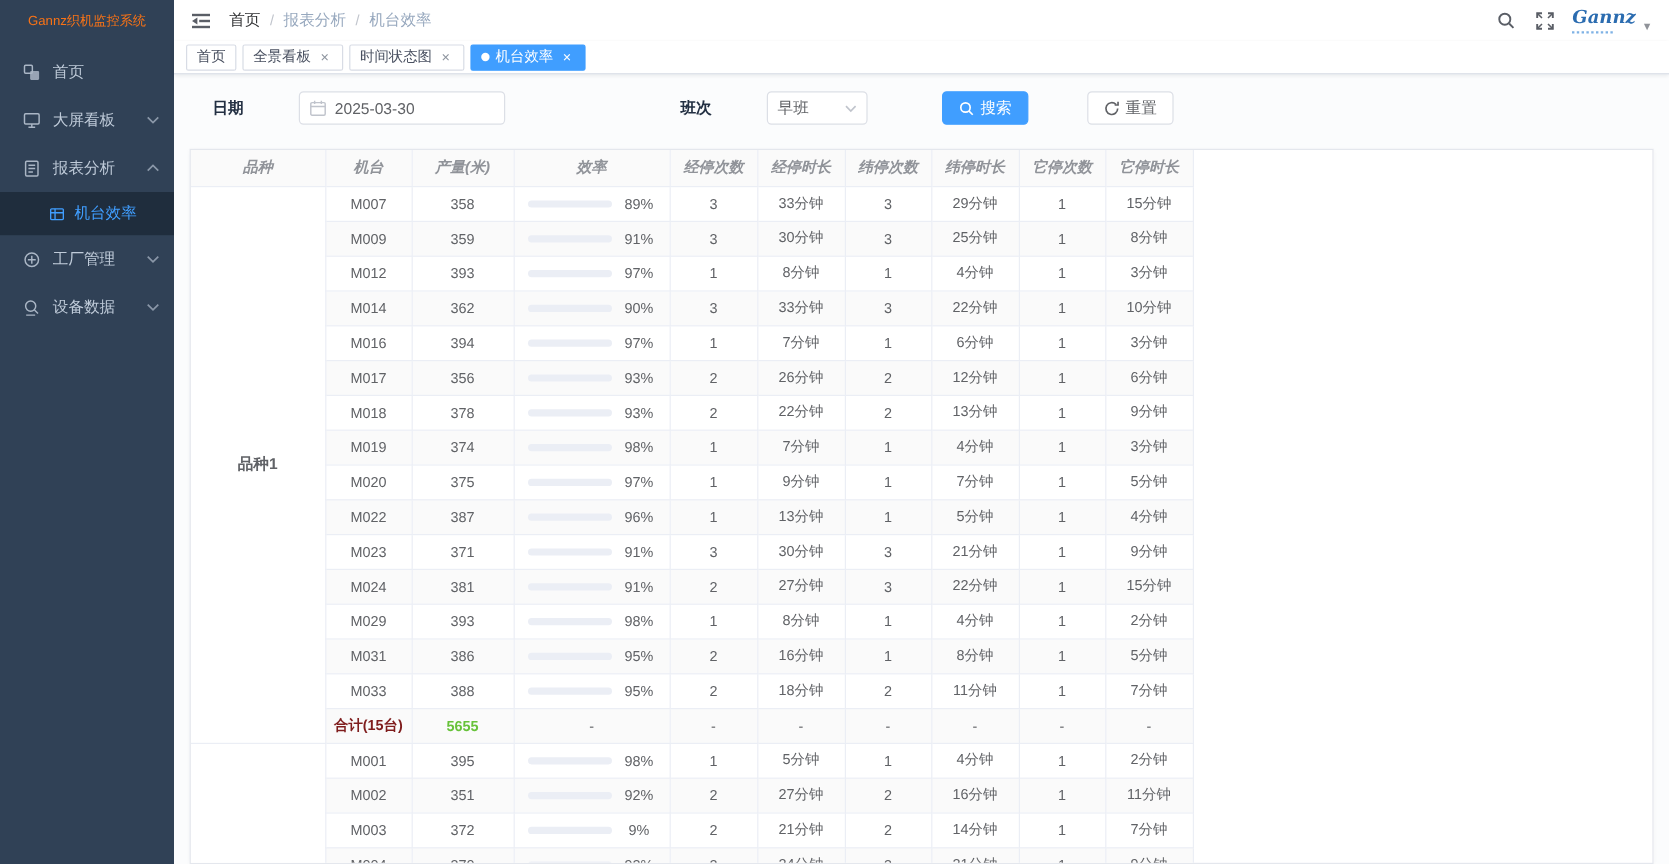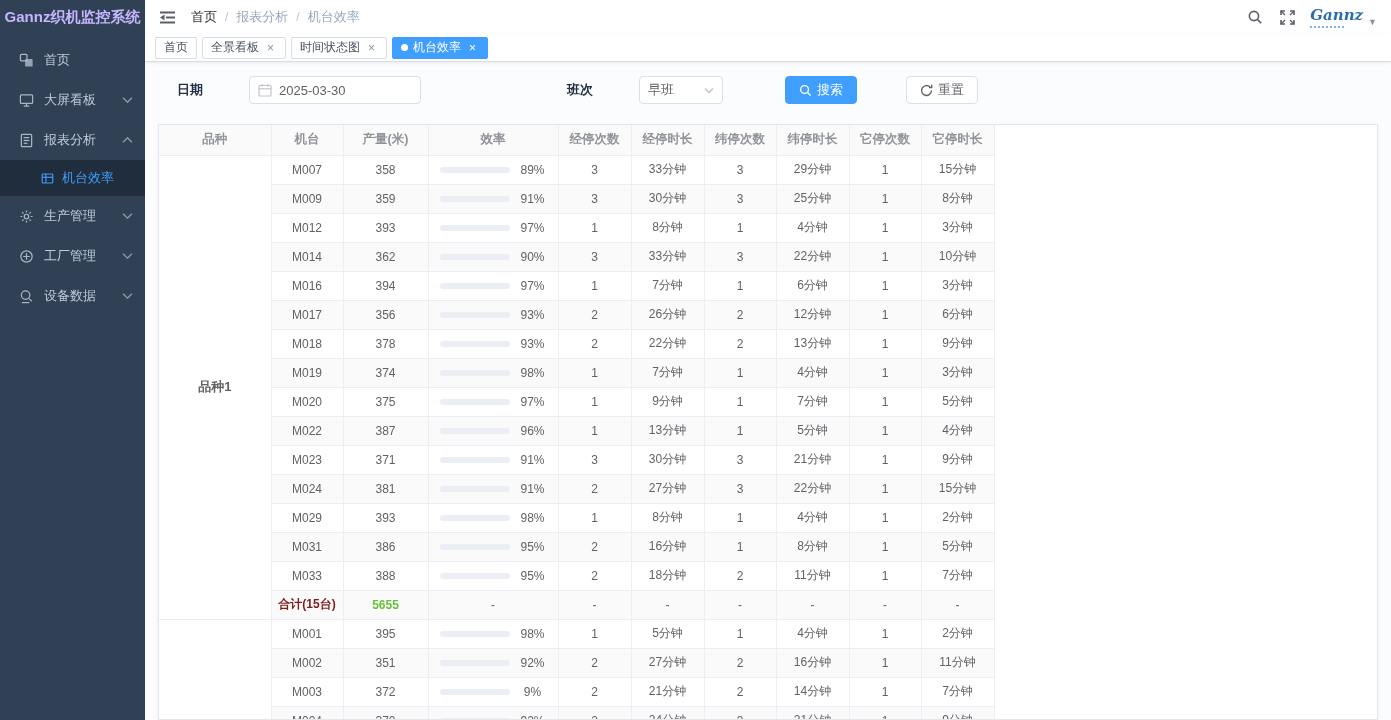--- a/index.html
+++ b/index.html
@@ -1,21 +1,21 @@
 <!DOCTYPE html>
 <html><head>
 <meta charset="utf-8">
 <style>
   * { margin:0; padding:0; box-sizing:border-box; }
   html,body { width:1391px; height:720px; overflow:hidden; font-family:"Liberation Sans","DejaVu Sans",sans-serif; background:#fbfcfd; }
   .app { display:flex; width:1391px; height:720px; }
 
   
   .sidebar { width:145px; background:#304156; flex-shrink:0; display:flex; flex-direction:column; }
-  .logo { height:34px; display:flex; align-items:center; justify-content:center; color:#c4b5fd; font-size:15px; font-weight:bold; white-space:nowrap; }
+  .logo { height:34px; display:flex; align-items:center; justify-content:center; color:#f97316; font-size:11px; font-weight:normal; white-space:nowrap; }
   .menu { padding-top:6px; }
   .menu-item { height:40px; display:flex; align-items:center; padding:0 12px 0 18px; color:#bfcbd9; font-size:13px; cursor:pointer; }
   .menu-item .mi-icon { width:16px; height:16px; margin-right:10px; display:flex; align-items:center; justify-content:center; color:#aab6c5; }
   .menu-item .mi-label { flex:1; }
   .menu-item .mi-caret { color:#8a97a8; display:flex; }
   .submenu-item { height:36px; display:flex; align-items:center; padding:0 12px 0 40px; font-size:13px; background:#1f2d3d; color:#409eff; cursor:pointer; }
   .submenu-item .mi-icon { width:14px; height:14px; margin-right:8px; display:flex; align-items:center; justify-content:center; color:#409eff; }
 
   
   .main { flex:1; display:flex; flex-direction:column; min-width:0; }
@@ -54,21 +54,21 @@
   .select .chev { color:#c0c4cc; display:flex; }
   .btn { height:28px; border-radius:4px; display:inline-flex; align-items:center; padding:0 13px; font-size:13px; cursor:pointer; border:1px solid transparent; }
   .btn svg { margin-right:5px; }
   .btn-primary { background:#409eff; border-color:#409eff; color:#fff; margin-left:26px; }
   .btn-default { background:#fff; border-color:#dcdfe6; color:#606266; margin-left:13px; }
 
   
   .table-card { flex:1; background:#fff; border:1px solid #e4e7ed; box-shadow:0 1px 4px rgba(0,21,41,.05); overflow:hidden; }
   table.report { border-collapse:collapse; table-layout:fixed; font-size:12px; }
   table.report th, table.report td { border-right:1px solid #ebeef5; border-bottom:1px solid #ebeef5; text-align:center; height:29px; padding:0 4px; color:#606266; white-space:nowrap; overflow:hidden; }
-  table.report thead th { background:#fafafa; color:#909399; font-weight:bold; font-size:12.5px; height:30px; }
+  table.report thead th { background:#fafafa; color:#909399; font-weight:bold; font-size:12.5px; height:30px;font-style:italic; }
   table.report tr.stripe td { background:#fafafa; }
   td.variety-cell { background:#fff !important; color:#303133; font-weight:bold; font-size:13px; }
   td.prod { color:#409eff; }
   td.machine { color:#606266; }
   tr.summary td { font-weight:bold; color:#7f1d1d; }
   tr.summary td.prod { color:#67c23a; }
   tr.summary td.dash { color:#606266; font-weight:normal; }
   .eff-wrap { display:flex; align-items:center; justify-content:center; }
   .eff-track { width:70px; height:6px; border-radius:3px; background:#ebeef5; overflow:hidden; margin-right:9px; }
   .eff-fill { height:6px; border-radius:3px; }
@@ -124,34 +124,20 @@
         </div>
         <div class="submenu-item">
           <span class="mi-icon">
             <svg width="13" height="13" viewBox="0 0 16 16" fill="none" stroke="currentColor" stroke-width="1.4">
               <rect x="1.5" y="2.5" width="13" height="11" rx="1"></rect>
               <line x1="1.5" y1="6.5" x2="14.5" y2="6.5"></line>
               <line x1="6" y1="2.5" x2="6" y2="13.5"></line>
             </svg>
           </span>
           <span class="mi-label">机台效率</span>
-        </div>
-        <div class="menu-item">
-          <span class="mi-icon">
-            <svg width="15" height="15" viewBox="0 0 16 16" fill="none" stroke="currentColor" stroke-width="1.3">
-              <circle cx="8" cy="8" r="2.4"></circle>
-              <path d="M8 1.5v2M8 12.5v2M1.5 8h2M12.5 8h2M3.4 3.4l1.4 1.4M11.2 11.2l1.4 1.4M12.6 3.4l-1.4 1.4M4.8 11.2l-1.4 1.4"></path>
-            </svg>
-          </span>
-          <span class="mi-label">生产管理</span>
-          <span class="mi-caret">
-            <svg width="11" height="8" viewBox="0 0 10 7" fill="none" stroke="currentColor" stroke-width="1.3">
-              <path d="M1 1.5l4 4 4-4"></path>
-            </svg>
-          </span>
         </div>
         <div class="menu-item">
           <span class="mi-icon">
             <svg width="15" height="15" viewBox="0 0 16 16" fill="none" stroke="currentColor" stroke-width="1.3">
               <circle cx="8" cy="8" r="6"></circle>
               <path d="M8 4.5v7M4.5 8h7"></path>
             </svg>
           </span>
           <span class="mi-label">工厂管理</span>
           <span class="mi-caret">

